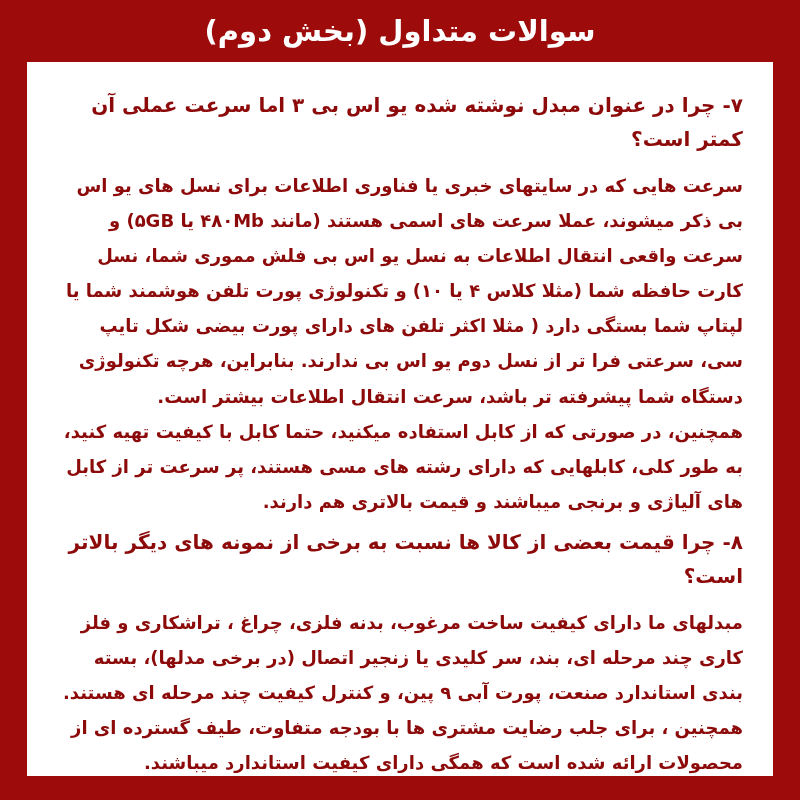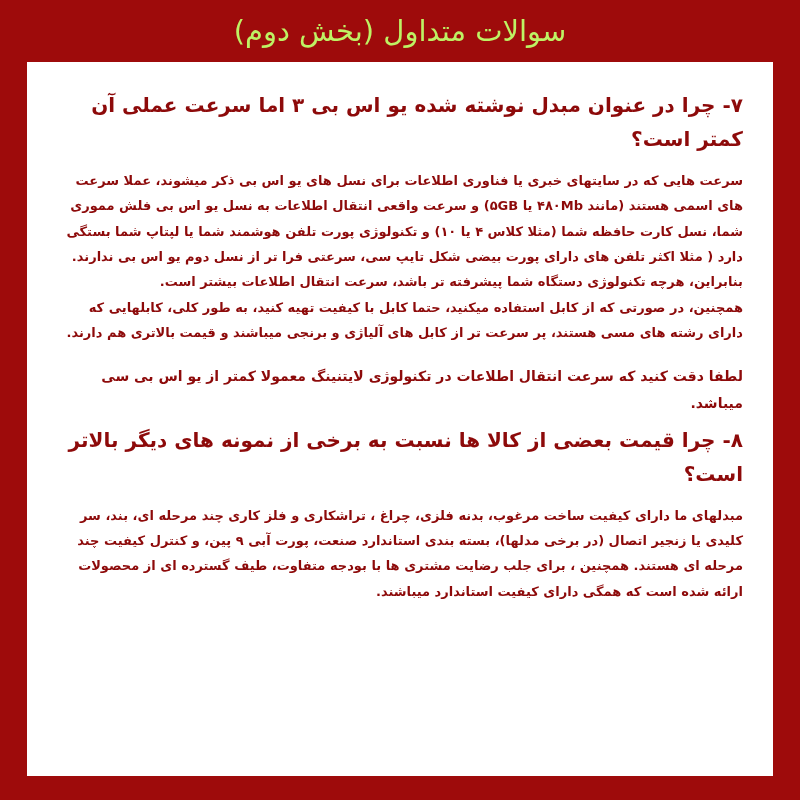--- a/index.html
+++ b/index.html
@@ -21,23 +21,23 @@
     box-sizing: border-box;
   }
   .header {
     height: 62px;
     display: flex;
     align-items: center;
     justify-content: center;
     background: #9e0b0b;
   }
   .header-title {
-    color: #bef264;
+    color: #ffffff;
     font-size: 29px;
-    font-weight: normal;
+    font-weight: bold;
     letter-spacing: 0px;
     text-align: center;
     direction: rtl;
   }
   .sheet {
     position: absolute;
     top: 62px;
     right: 27px;
     left: 27px;
     bottom: 24px;
@@ -53,21 +53,21 @@
     font-weight: bold;
     line-height: 1.7;
     margin: 0 0 12px 0;
     direction: rtl;
   }
   .q-title.second {
     margin-top: 6px;
   }
   .body-text {
     color: #8d0a0a;
-    font-size: 13px;
+    font-size: 18px;
     font-weight: bold;
     line-height: 1.95;
     margin: 0;
     direction: rtl;
     text-align: right;
   }
   .body-text p {
     margin: 0;
   }
   .note {
@@ -90,21 +90,20 @@
 
   <div class="sheet">
 
     <div class="q-title">۷- چرا در عنوان مبدل نوشته شده یو اس بی ۳ اما سرعت عملی آن کمتر است؟</div>
 
     <div class="body-text">
       <p>سرعت هایی که در سایتهای خبری یا فناوری اطلاعات برای نسل های یو اس بی ذکر میشوند، عملا سرعت های اسمی هستند (مانند ۴۸۰Mb یا ۵GB) و سرعت واقعی انتقال اطلاعات به نسل یو اس بی فلش مموری شما، نسل کارت حافظه شما (مثلا کلاس ۴ یا ۱۰) و تکنولوژی پورت تلفن هوشمند شما یا لپتاپ شما بستگی دارد ( مثلا اکثر تلفن های دارای پورت بیضی شکل تایپ سی، سرعتی فرا تر از نسل دوم یو اس بی ندارند. بنابراین، هرچه تکنولوژی دستگاه شما پیشرفته تر باشد، سرعت انتقال اطلاعات بیشتر است.</p>
       <p>همچنین، در صورتی که از کابل استفاده میکنید، حتما کابل با کیفیت  تهیه کنید، به طور کلی، کابلهایی که دارای رشته های مسی هستند، پر سرعت تر از کابل های آلیاژی و برنجی میباشند و قیمت بالاتری هم دارند.</p>
     </div>
 
-    <div class="note">لطفا دقت کنید که سرعت انتقال اطلاعات در تکنولوژی لایتنینگ معمولا کمتر از یو اس بی سی میباشد.</div>
 
     <div class="q-title second">۸- چرا قیمت بعضی از کالا ها نسبت به برخی از نمونه های دیگر بالاتر است؟</div>
 
     <div class="body-text">
       <p>مبدلهای ما دارای کیفیت ساخت مرغوب، بدنه فلزی، چراغ ، تراشکاری و فلز کاری چند مرحله ای، بند، سر کلیدی یا زنجیر اتصال (در برخی مدلها)، بسته بندی استاندارد صنعت، پورت آبی ۹ پین، و کنترل کیفیت چند مرحله ای هستند. همچنین ، برای جلب رضایت مشتری ها با بودجه متفاوت، طیف  گسترده ای از محصولات ارائه شده است که همگی دارای کیفیت استاندارد میباشند.</p>
     </div>
 
   </div>
 </div>
 

